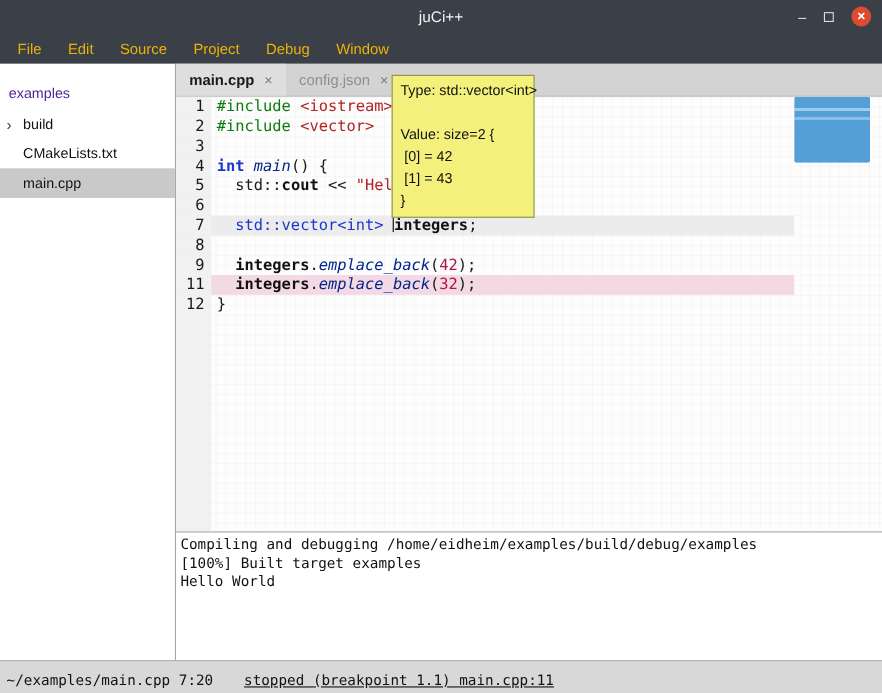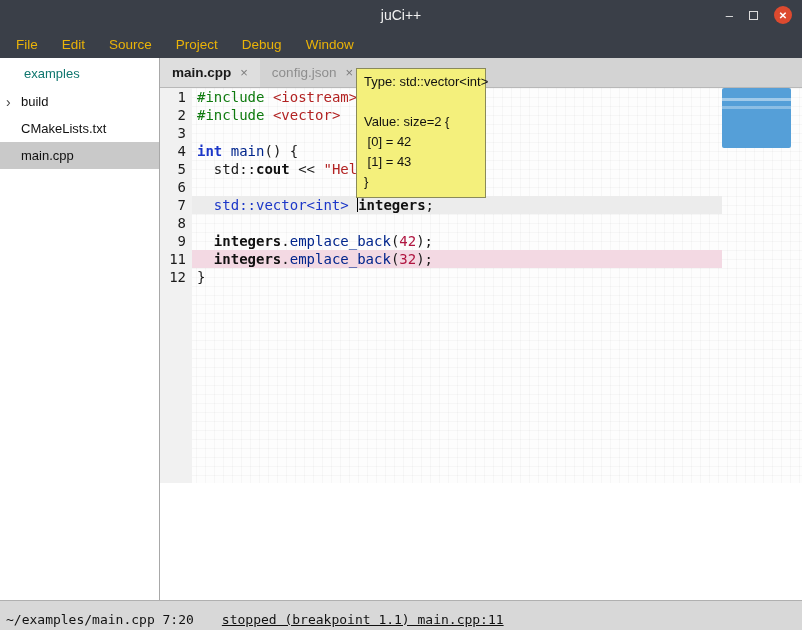--- a/index.html
+++ b/index.html
@@ -33,21 +33,21 @@
     height:28px; background:var(--titlebar-bg); display:flex; align-items:center;
     padding-left:4px;
   }
   .menu-item { color:#eab308; font-size:13.5px; padding:0 12px; }
   
   .main { display:flex; height:542px; }
   .sidebar {
     width:160px; background:#fff; border-right:1px solid #a8a8a8;
     display:flex; flex-direction:column;
   }
-  .sidebar-header { color:#0f766e; font-size:13px; padding:8px 8px 7px 24px; }
+  .sidebar-header { color:#4c1d95; font-size:13px; padding:8px 8px 7px 8px;margin-top:11px; }
   .tree-row { height:27px; display:flex; align-items:center; padding-left:6px; font-size:13px; color:#111; white-space:nowrap; }
   .tree-row.selected { background:var(--selected-row); }
   .expander { width:15px; color:#444; font-size:14px; text-align:left; }
   .right-col { flex:1; display:flex; flex-direction:column; min-width:0; }
   
   .tab-bar {
     height:30px; background:var(--tab-bar-bg); border-bottom:1px solid #b8b8b8;
     display:flex; align-items:stretch;
   }
   .tab { display:flex; align-items:center; gap:9px; padding:0 12px; font-size:13.5px; color:#8e8e8e; }
@@ -74,21 +74,21 @@
     color:#1a1a1a; background:#f1f1f1;
   }
   .code-text { flex:1; padding-left:5px; color:#1a1a1a; }
   .code-line.current .code-text { background:var(--current-line); }
   .code-line.breakpoint .code-text { background:var(--breakpoint-line); }
   .tok-pl { color:#1a1a1a; }
   .tok-pre { color:var(--pre); }
   .tok-str { color:var(--str); }
   .tok-kw { color:var(--kw); font-weight:bold; }
   .tok-ty { color:var(--type); }
-  .tok-fn { color:var(--fn); }
+  .tok-fn { color:var(--fn);font-style:italic; }
   .tok-var { color:#111; font-weight:bold; }
   .tok-num { color:var(--num); }
   .tok-cur { display:inline-block; width:0; height:14px; border-left:1.5px solid #000; vertical-align:-2px; }
   .overview-box {
     position:absolute; top:0; right:11px; width:69px; height:60px;
     background:var(--overview-blue); border-radius:2px;
     background-image:linear-gradient(
       transparent 10px, rgba(255,255,255,0.45) 10px, rgba(255,255,255,0.45) 13px,
       transparent 13px, transparent 18px, rgba(255,255,255,0.32) 18px,
       rgba(255,255,255,0.32) 21px, transparent 21px);
@@ -188,20 +188,25 @@
             <div class="code-line"><span class="gutter-num">6</span><span class="code-text"></span></div>
             <div class="code-line current"><span class="gutter-num">7</span><span class="code-text"><span class="tok-pl">  </span><span class="tok-ty">std::vector&lt;int&gt;</span><span class="tok-pl"> </span><span class="tok-cur"></span><span class="tok-var">integers</span><span class="tok-pl">;</span></span></div>
             <div class="code-line"><span class="gutter-num">8</span><span class="code-text"></span></div>
             <div class="code-line"><span class="gutter-num">9</span><span class="code-text"><span class="tok-pl">  </span><span class="tok-var">integers</span><span class="tok-pl">.</span><span class="tok-fn">emplace_back</span><span class="tok-pl">(</span><span class="tok-num">42</span><span class="tok-pl">);</span></span></div>
             <div class="code-line breakpoint"><span class="gutter-num">11</span><span class="code-text"><span class="tok-pl">  </span><span class="tok-var">integers</span><span class="tok-pl">.</span><span class="tok-fn">emplace_back</span><span class="tok-pl">(</span><span class="tok-num">32</span><span class="tok-pl">);</span></span></div>
             <div class="code-line"><span class="gutter-num">12</span><span class="code-text"><span class="tok-pl">}</span></span></div>
           </div>
         <div class="overview-box"></div>
       </div>
 
+      <div class="terminal">
+          <div class="term-line">Compiling and debugging /home/eidheim/examples/build/debug/examples</div>
+          <div class="term-line">[100%] Built target examples</div>
+          <div class="term-line">Hello World</div>
+        </div>
     </div>
   </div>
 
   <div class="statusbar">
     <span class="status-left">~/examples/main.cpp 7:20</span>
     <span class="status-center">stopped (breakpoint 1.1) main.cpp:11</span>
   </div>
   <div class="bottom-strip"></div>
 
   <div class="debug-tooltip">

